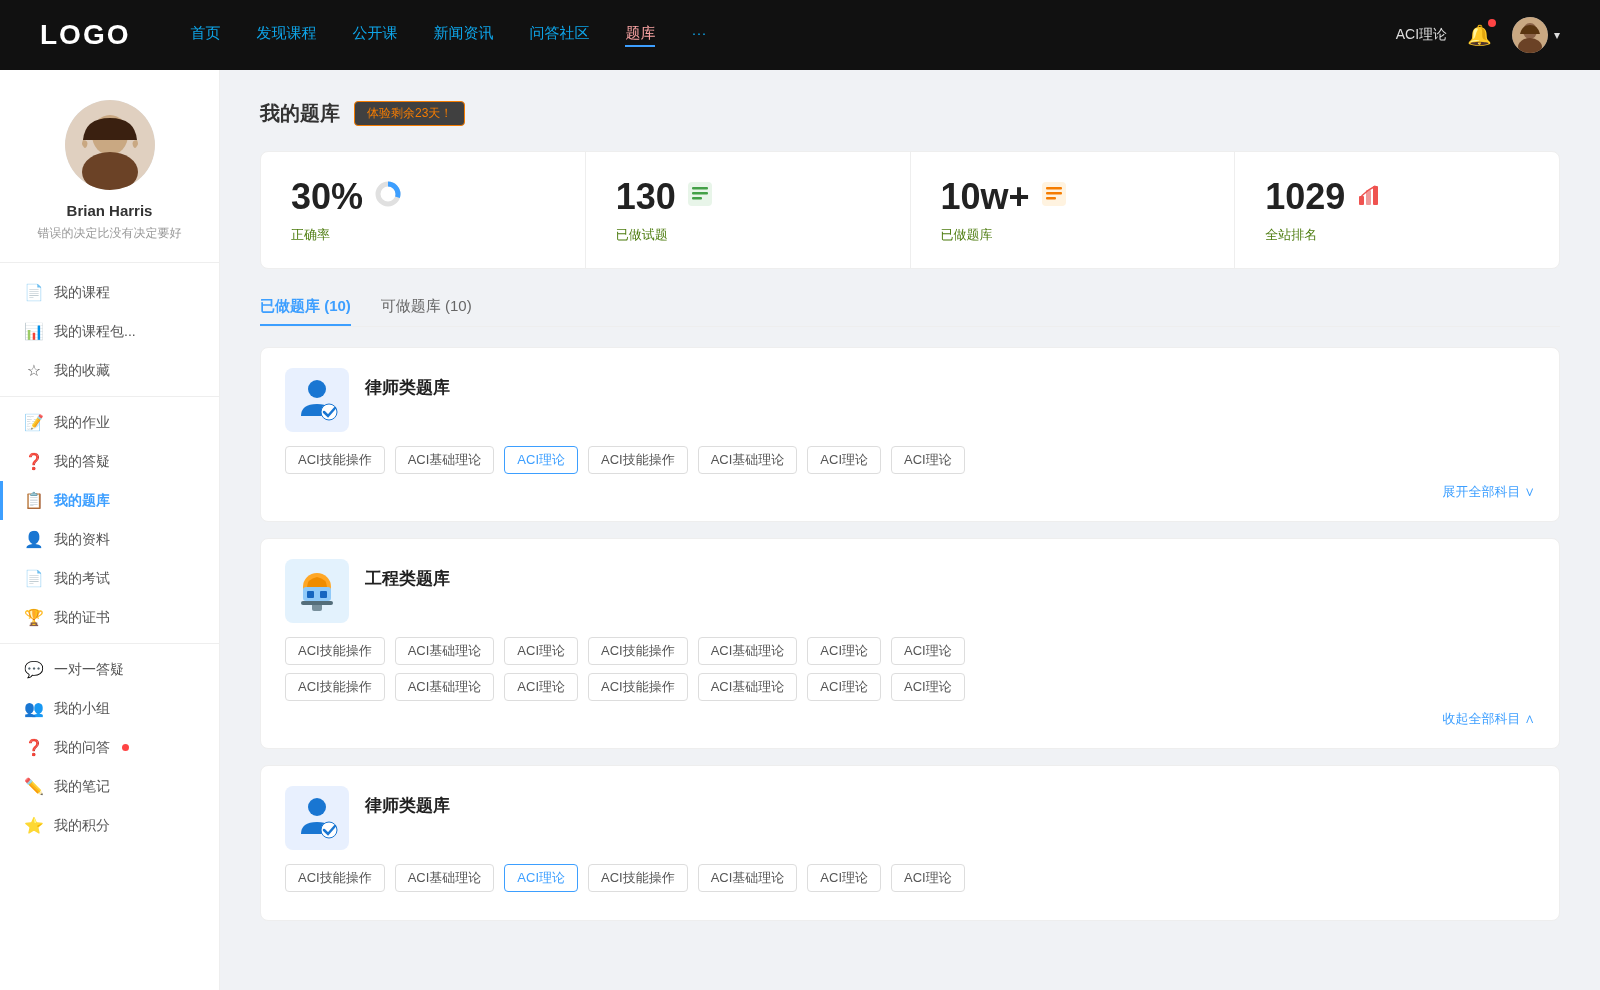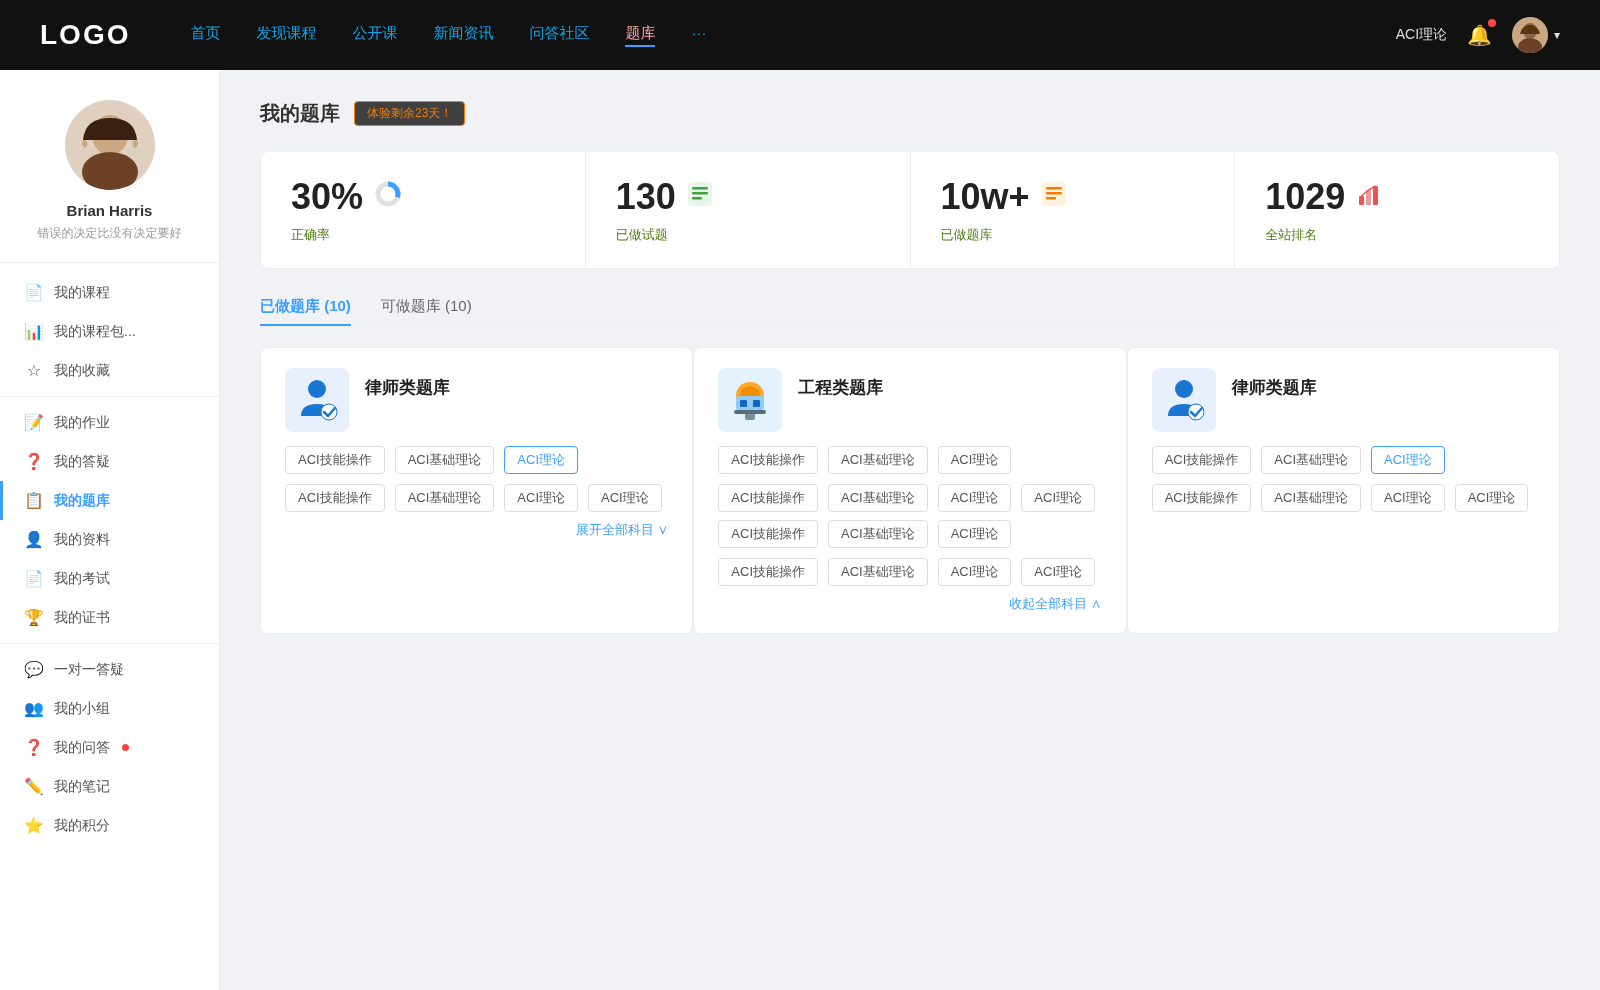--- a/index.html
+++ b/index.html
@@ -93,21 +93,21 @@
       font-size: 15px; color: #666; padding-bottom: 10px; cursor: pointer;
       position: relative;
     }
     .tab-item.active { color: #3d9fff; font-weight: bold; }
     .tab-item.active::after {
       content: ''; position: absolute; bottom: 0; left: 0; right: 0; height: 2px;
       background: #3d9fff;
     }
 
     
-    .qbank-list { display: flex; flex-direction: row; gap: 0; }
+    .qbank-list { display: flex; flex-direction: column; gap: 0; }
     .qbank-card {
       background: #fff; border-radius: 8px; border: 1px solid #eee;
       padding: 20px 24px; margin-bottom: 16px;
     }
     .qbank-header { display: flex; align-items: flex-start; gap: 16px; margin-bottom: 14px; }
     .qbank-icon-wrap {
       width: 64px; height: 64px; background: #e8f0fe; border-radius: 8px;
       display: flex; align-items: center; justify-content: center; flex-shrink: 0;
     }
     .qbank-icon-wrap svg { width: 48px; height: 48px; }

